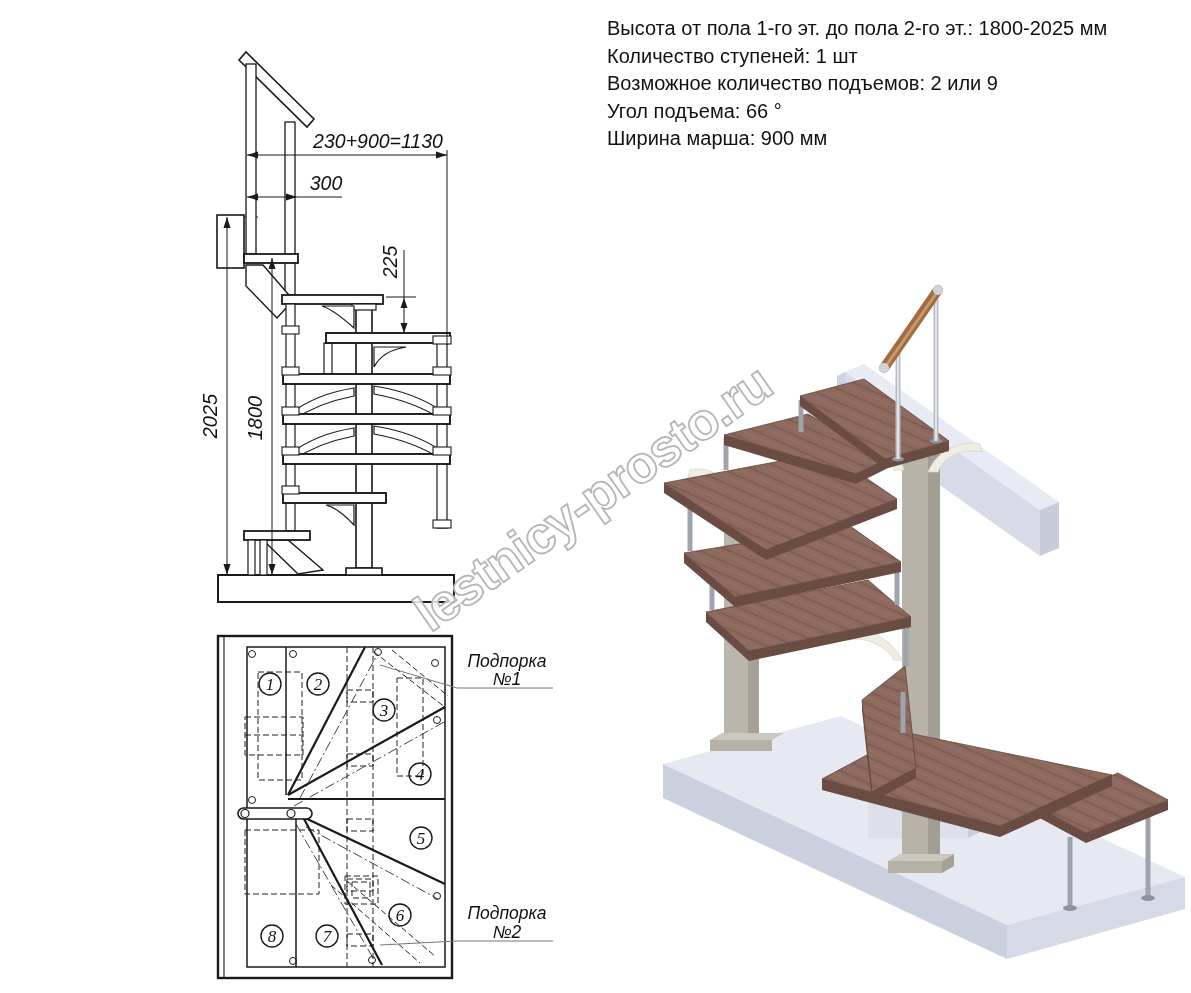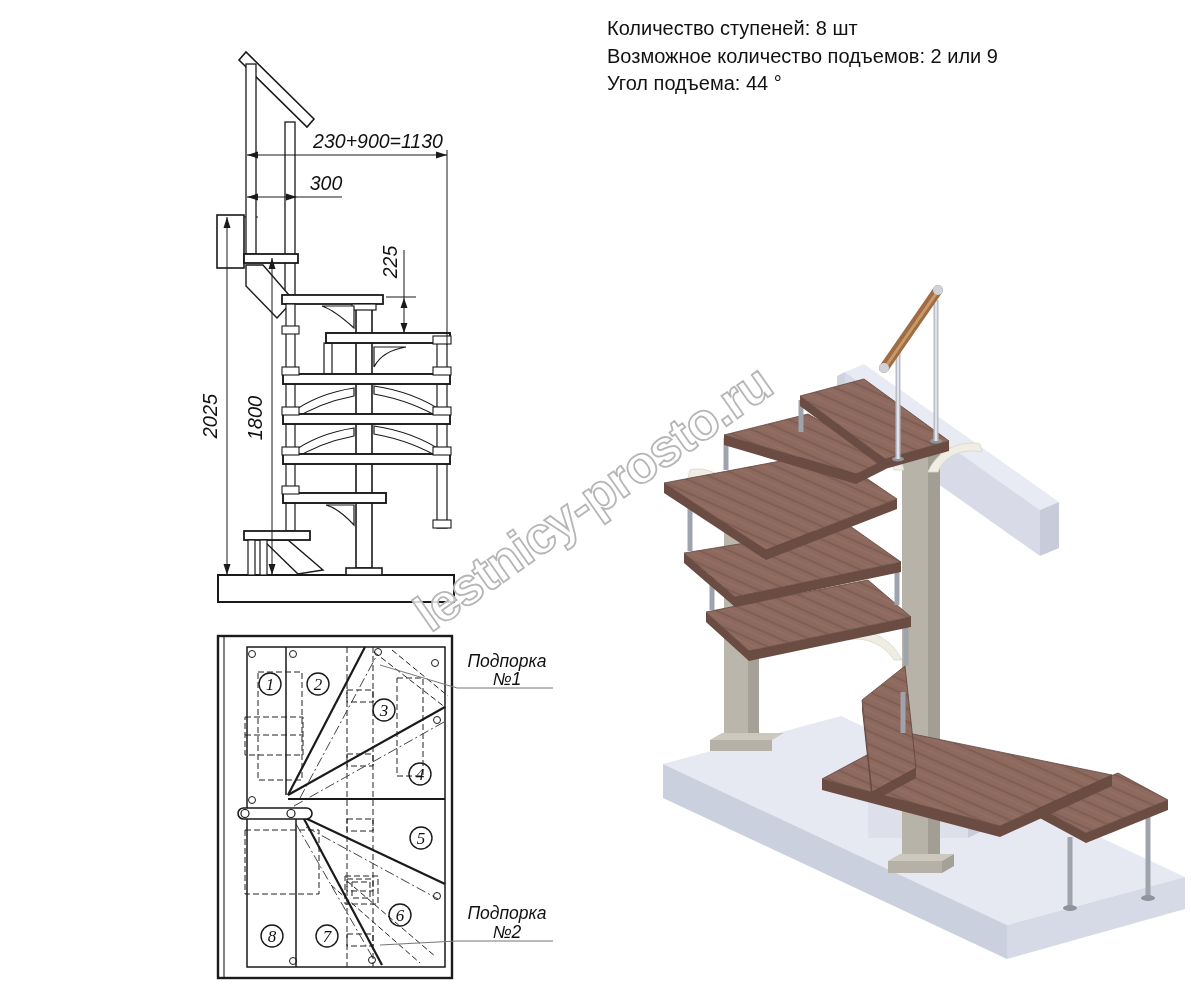--- a/index.html
+++ b/index.html
@@ -284,18 +284,20 @@
       <line x1="884" y1="368" x2="938" y2="290" stroke="#a06c43" stroke-width="10" stroke-linecap="round"></line>
       <line x1="886" y1="366" x2="940" y2="288" stroke="#c89a6b" stroke-width="3" stroke-linecap="round"></line>
       <circle cx="884" cy="368" r="5" fill="#cfd2d8"></circle>
       <circle cx="938" cy="290" r="5" fill="#cfd2d8"></circle>
     </g>
 
     <text class="wm" x="592" y="516" text-anchor="middle" font-size="52" letter-spacing="-1" fill="#ffffff" fill-opacity="0.82" stroke="#b6b6b6" stroke-width="1.8" transform="rotate(-35 592 497)">lestnicy-prosto.ru</text>
   </svg>
 
   <div class="specs">
-    <div>Количество ступеней: 8 шт</div>
+    <div>Высота от пола 1-го эт. до пола 2-го эт.: 1800-2025 мм</div>
+    <div>Количество ступеней: 1 шт</div>
     <div>Возможное количество подъемов: 2 или 9</div>
-    <div>Угол подъема: 44 °</div>
+    <div>Угол подъема: 66 °</div>
+    <div>Ширина марша: 900 мм</div>
   </div>
 
 </div>
 
 </body></html>

